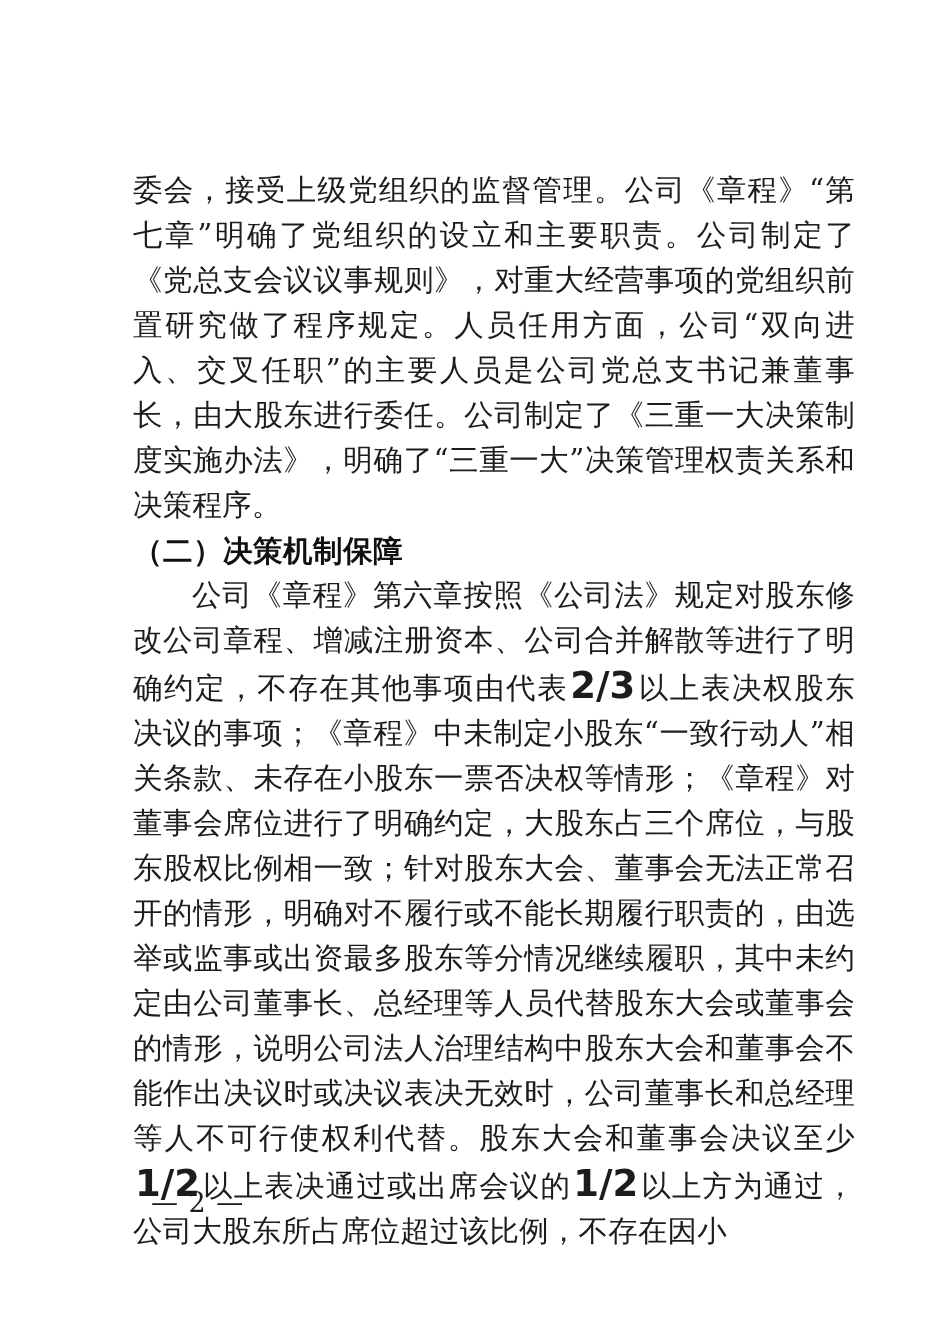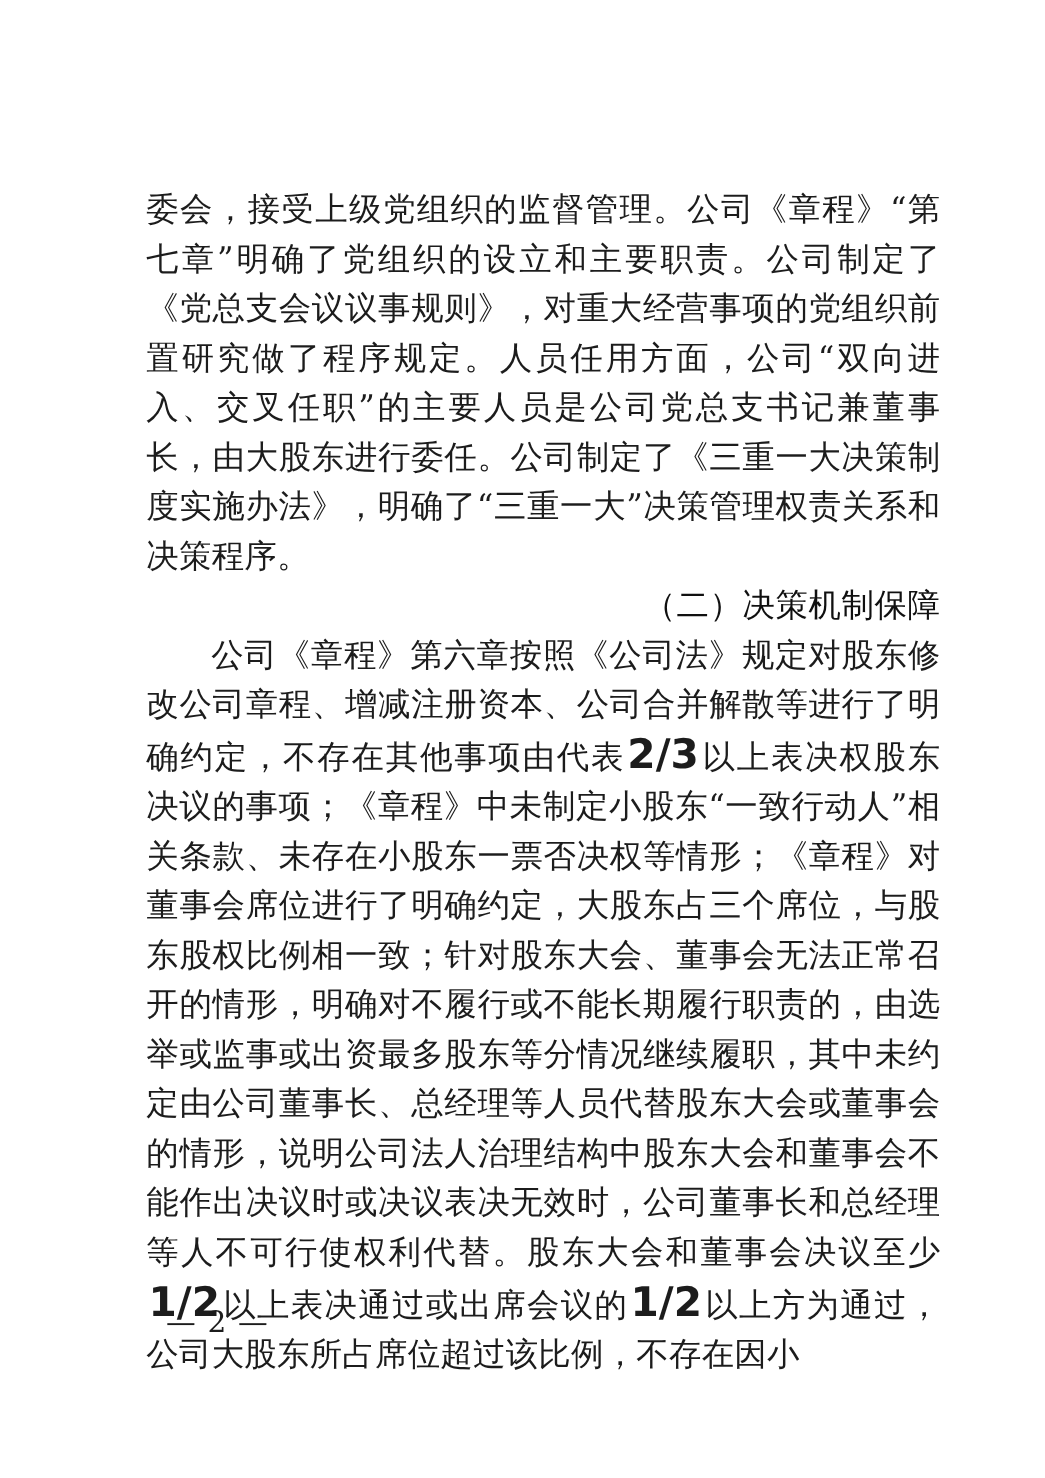--- a/index.html
+++ b/index.html
@@ -39,22 +39,22 @@
   }
 
   .para.indent {
     text-indent: 2em;
   }
 
   .section-heading {
     margin: 0;
     font-size: 29.5px;
     line-height: 45px;
-    font-weight: normal;
-    text-align: right;
+    font-weight: bold;
+    text-align: left;
     letter-spacing: 0.5px;
     color: #101010;
   }
 
   
   .num {
     font-family: "DejaVu Sans", "Liberation Sans", sans-serif;
     font-size: 37px;
     font-weight: 600;
     letter-spacing: 0;

